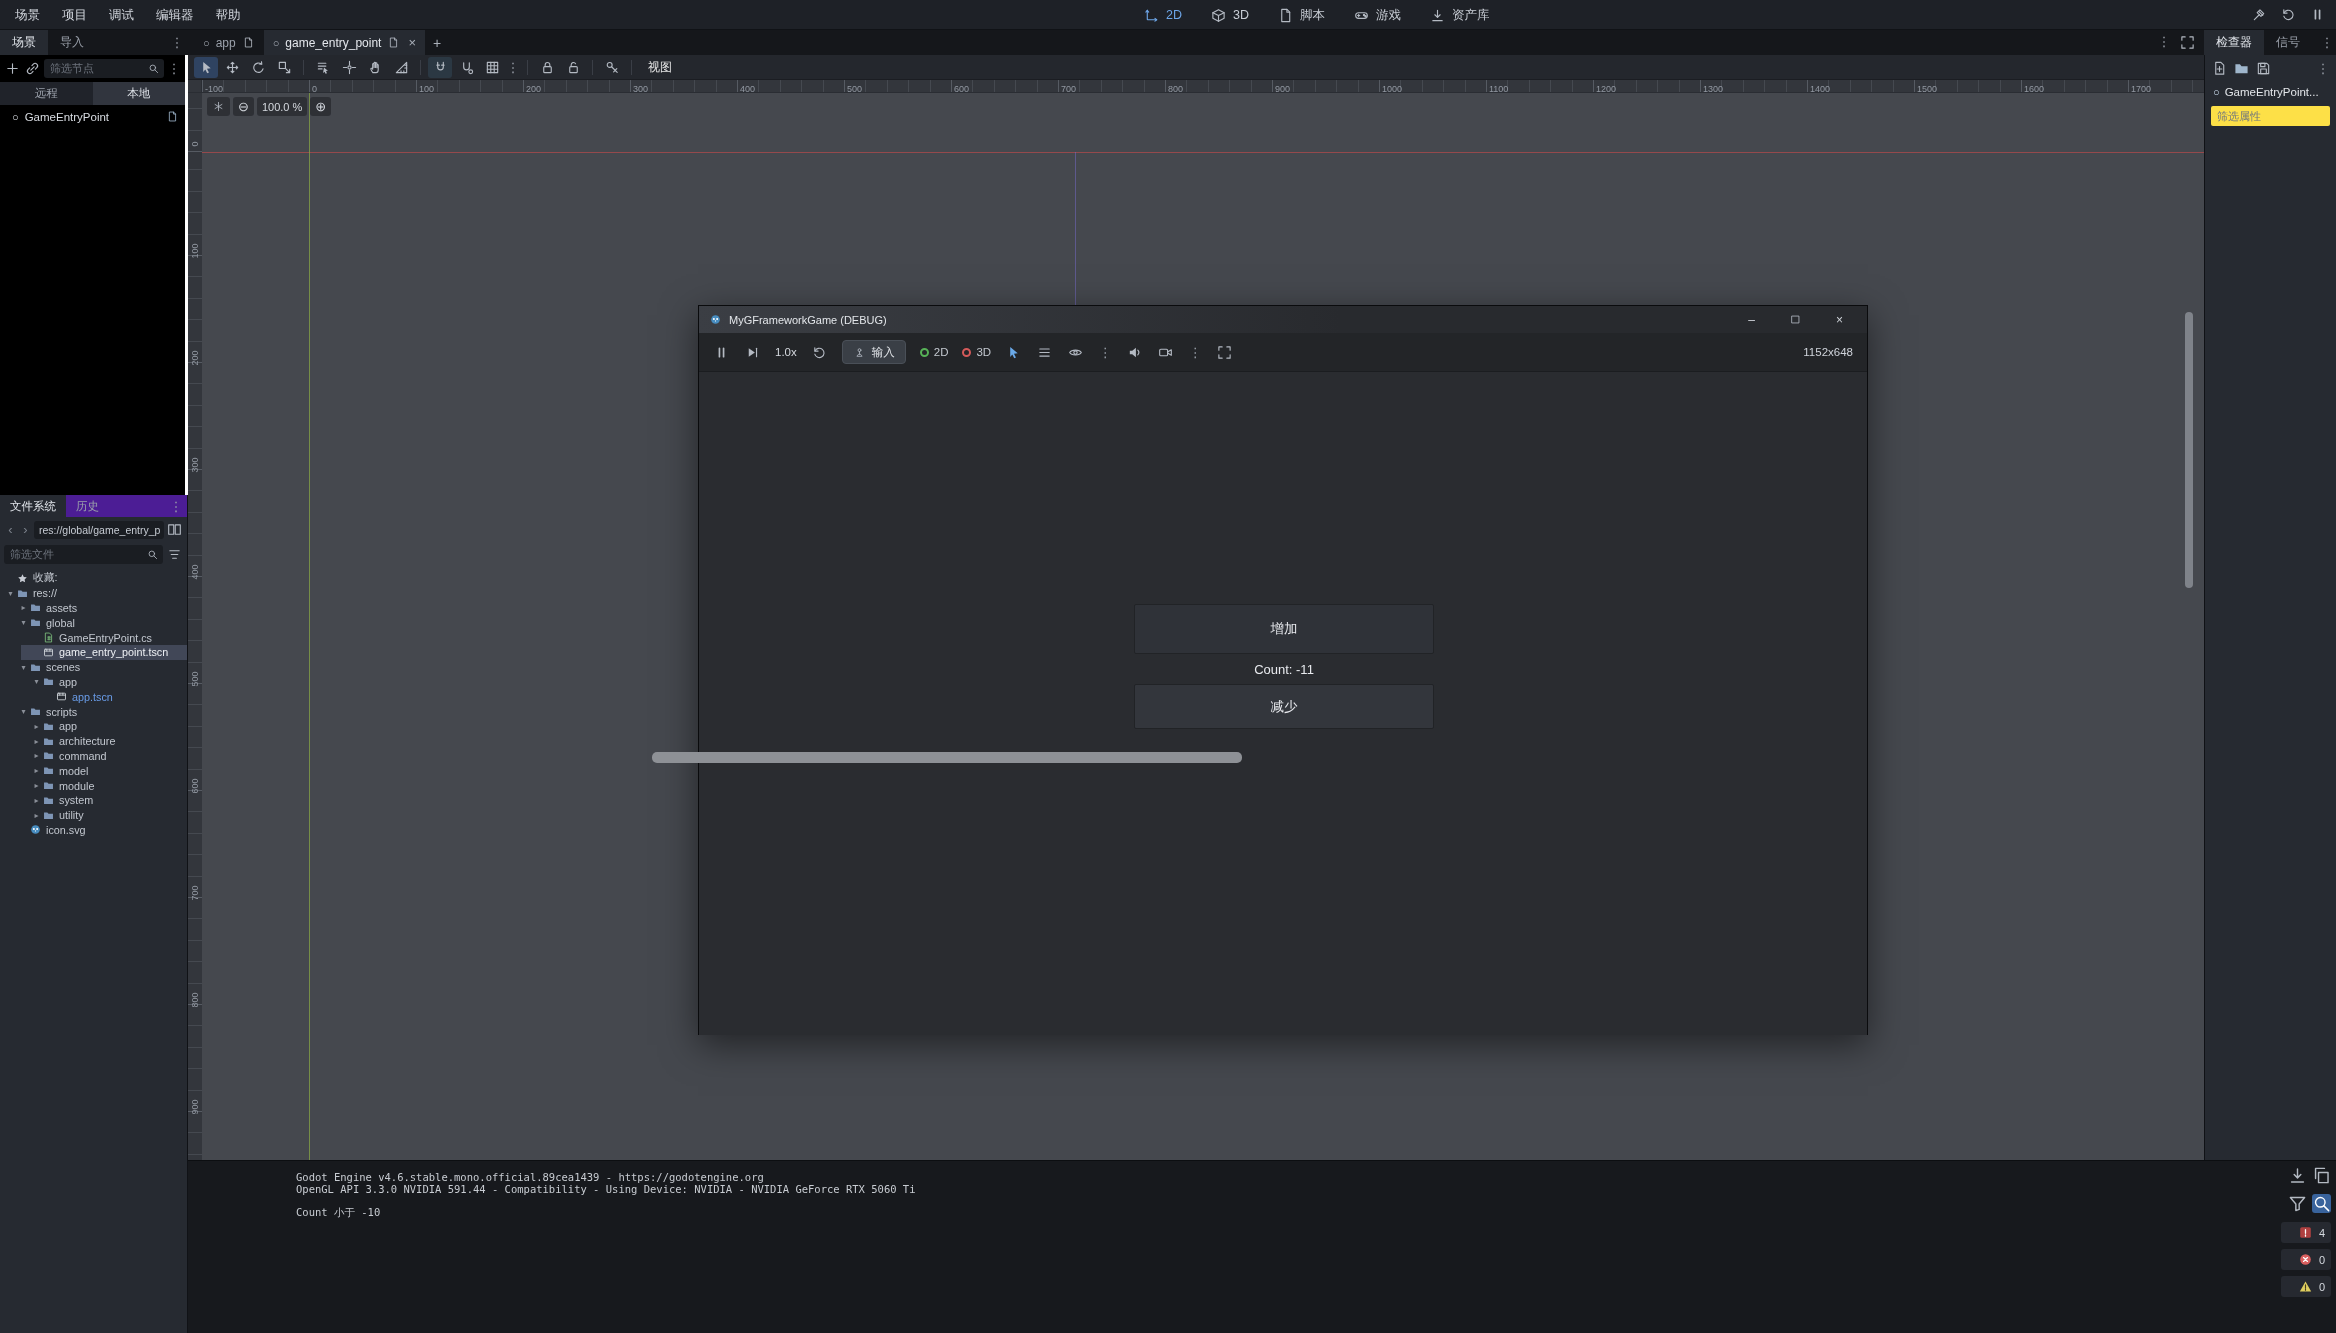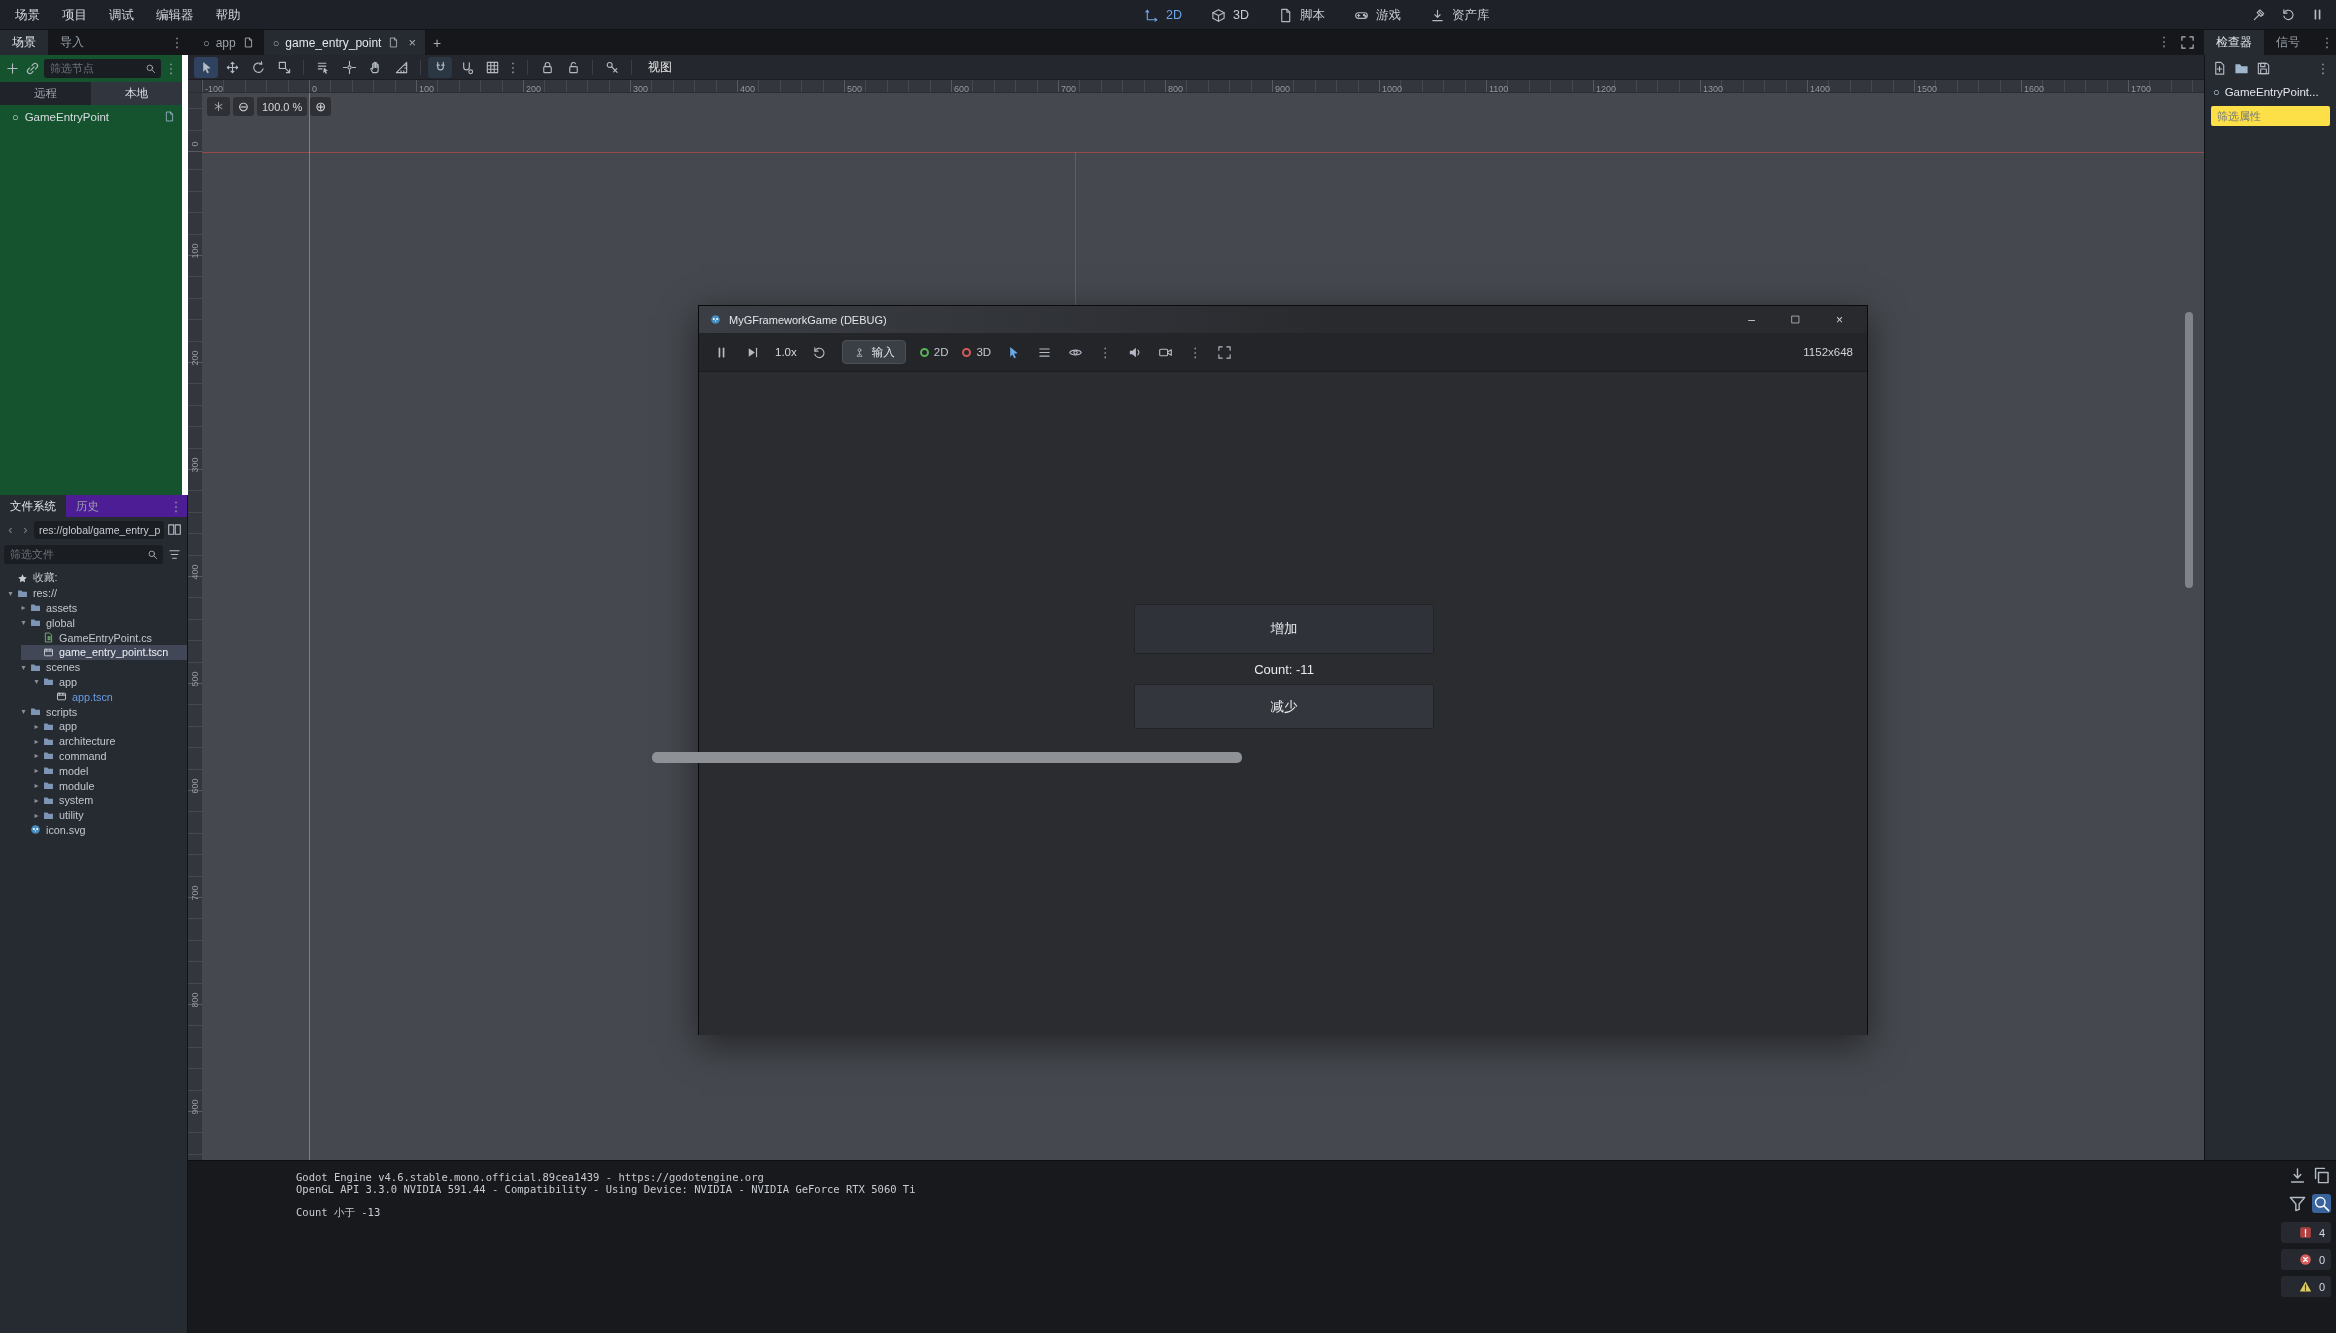--- a/index.html
+++ b/index.html
@@ -31,21 +31,21 @@
   .scene-tab{display:flex;align-items:center;gap:6px;padding:0 9px;font-size:12px;color:#9aa0aa;}
   .scene-tab .circle{font-size:11px;color:#aab0ba;}
   .scene-tab.active{background:#262a31;color:#e4e7ec;}
   .scene-tab .close{font-size:13px;color:#aab0ba;margin-left:2px;}
   .tab-plus{width:24px;display:flex;align-items:center;justify-content:center;font-size:14px;color:#aab0ba;}
   .row2-right{position:absolute;right:140px;top:4px;display:flex;gap:8px;}
   .inspector-tabs{position:absolute;left:2204px;top:0;width:132px;height:25px;display:flex;}
   .inspector-tabs .dots{position:absolute;right:2px;top:5px;}
 
   
-  .scene-dock{left:0;top:55px;width:188px;height:440px;background:#14532d;border-right:6px solid #ffffff;}
+  .scene-dock{left:0;top:55px;width:188px;height:440px;background:#000000;border-right:3px solid #ffffff;}
   .sd-toolbar{height:26px;display:flex;align-items:center;gap:3px;padding:0 4px;}
   .filter-box{flex:1;height:19px;background:#1a1d22;border-radius:3px;display:flex;align-items:center;padding:0 4px 0 6px;min-width:0;}
   .filter-box .ph{flex:1;font-size:11px;color:#6e747e;white-space:nowrap;overflow:hidden;}
   .rl-tabs{display:flex;height:23px;margin-top:1px;}
   .rl-tab{flex:1;text-align:center;line-height:23px;font-size:11.5px;color:#9aa0aa;background:#20232a;}
   .rl-tab.active{background:#31353e;color:#dde1e7;}
   .tree-row{height:23px;display:flex;align-items:center;gap:6px;padding:0 6px 0 12px;font-size:11.5px;color:#d8dce2;}
   .tree-row .circle{font-size:11px;color:#e0e4ea;}
   .tree-row .right{margin-left:auto;color:#9fb6cc;}
 
@@ -812,21 +812,21 @@
   <div class="insp-filter">
     <span>筛选属性</span>
   </div>
 </div>
 
 <div class="output abs">
   <div class="out-lines" id="outLines">
       <div class="out-line">Godot Engine v4.6.stable.mono.official.89cea1439 - https://godotengine.org</div>
       <div class="out-line">OpenGL API 3.3.0 NVIDIA 591.44 - Compatibility - Using Device: NVIDIA - NVIDIA GeForce RTX 5060 Ti</div>
       <div class="out-line">&nbsp;</div>
-      <div class="out-line">Count 小于 -13</div>
+      <div class="out-line">Count 小于 -10</div>
     </div>
   <div class="out-side">
     <div class="out-iconrow">
       <span class="sqbtn">
           <svg viewBox="0 0 16 16" fill="none" stroke="currentColor" stroke-width="1.2" stroke-linecap="round" stroke-linejoin="round">
             <path d="M8 2.5V10M5.2 7.2L8 10l2.8-2.8M3 13.5h10"></path>
           </svg>
         </span>
       <span class="sqbtn">
           <svg viewBox="0 0 16 16" fill="none" stroke="currentColor" stroke-width="1.2" stroke-linecap="round" stroke-linejoin="round">

